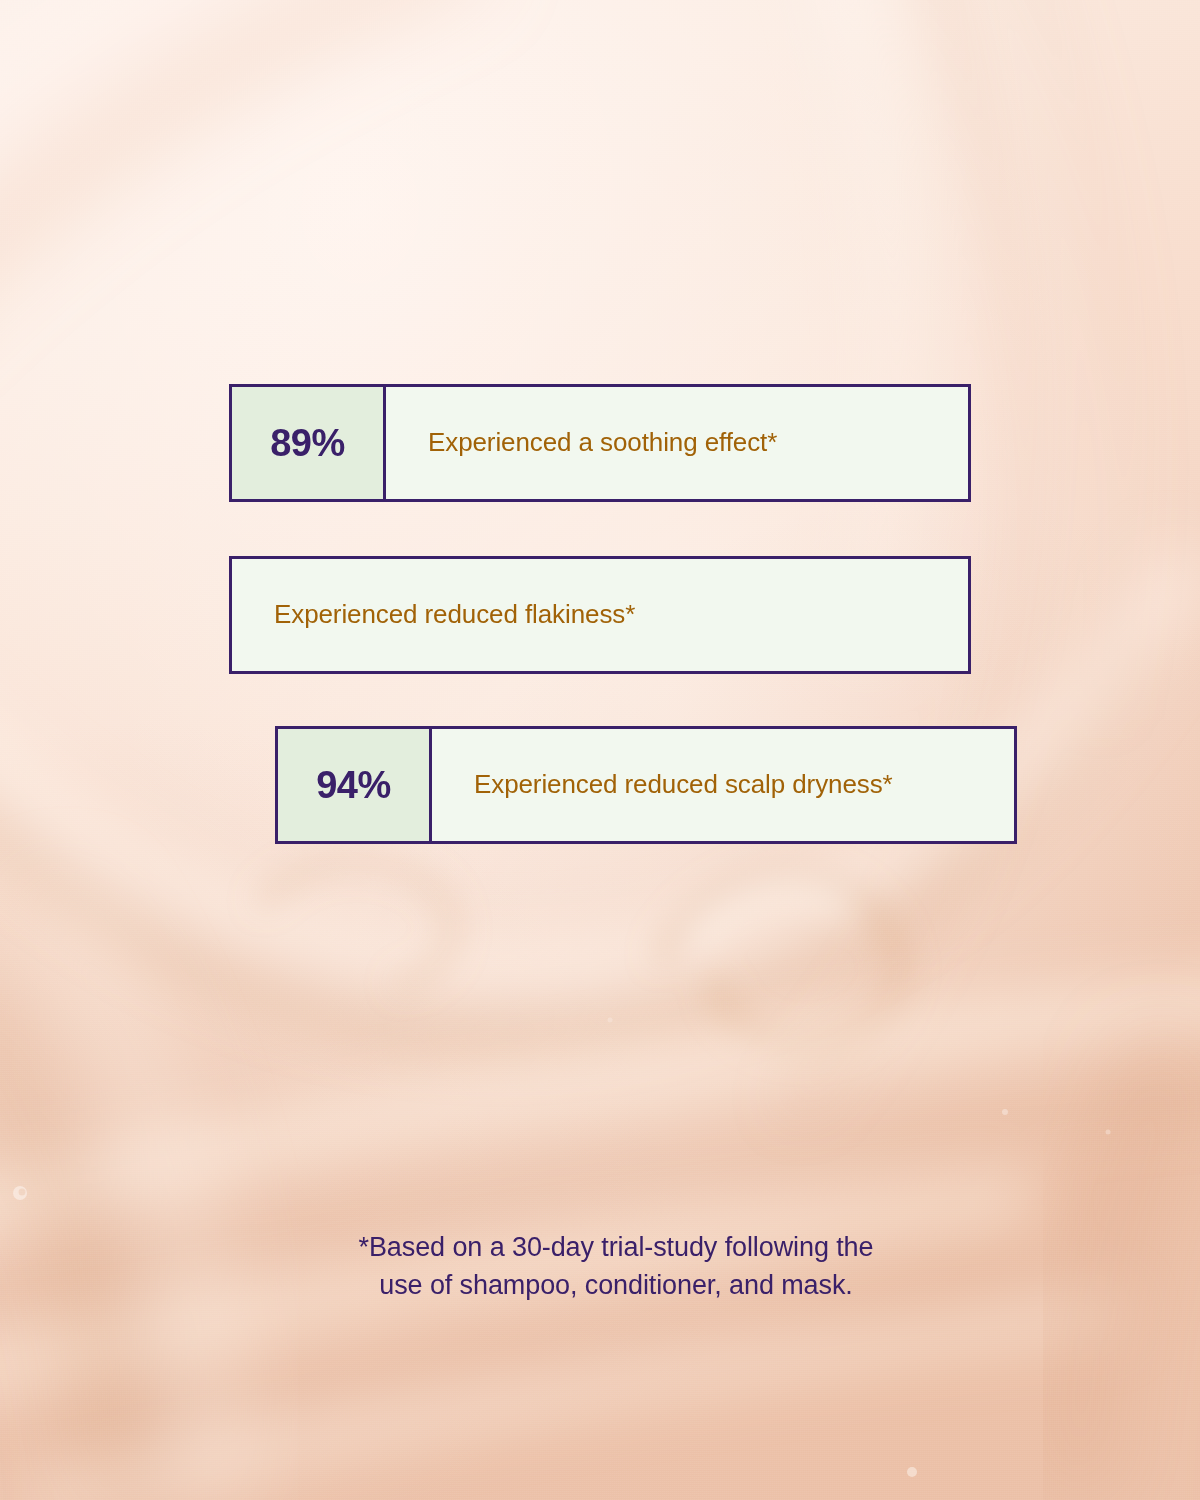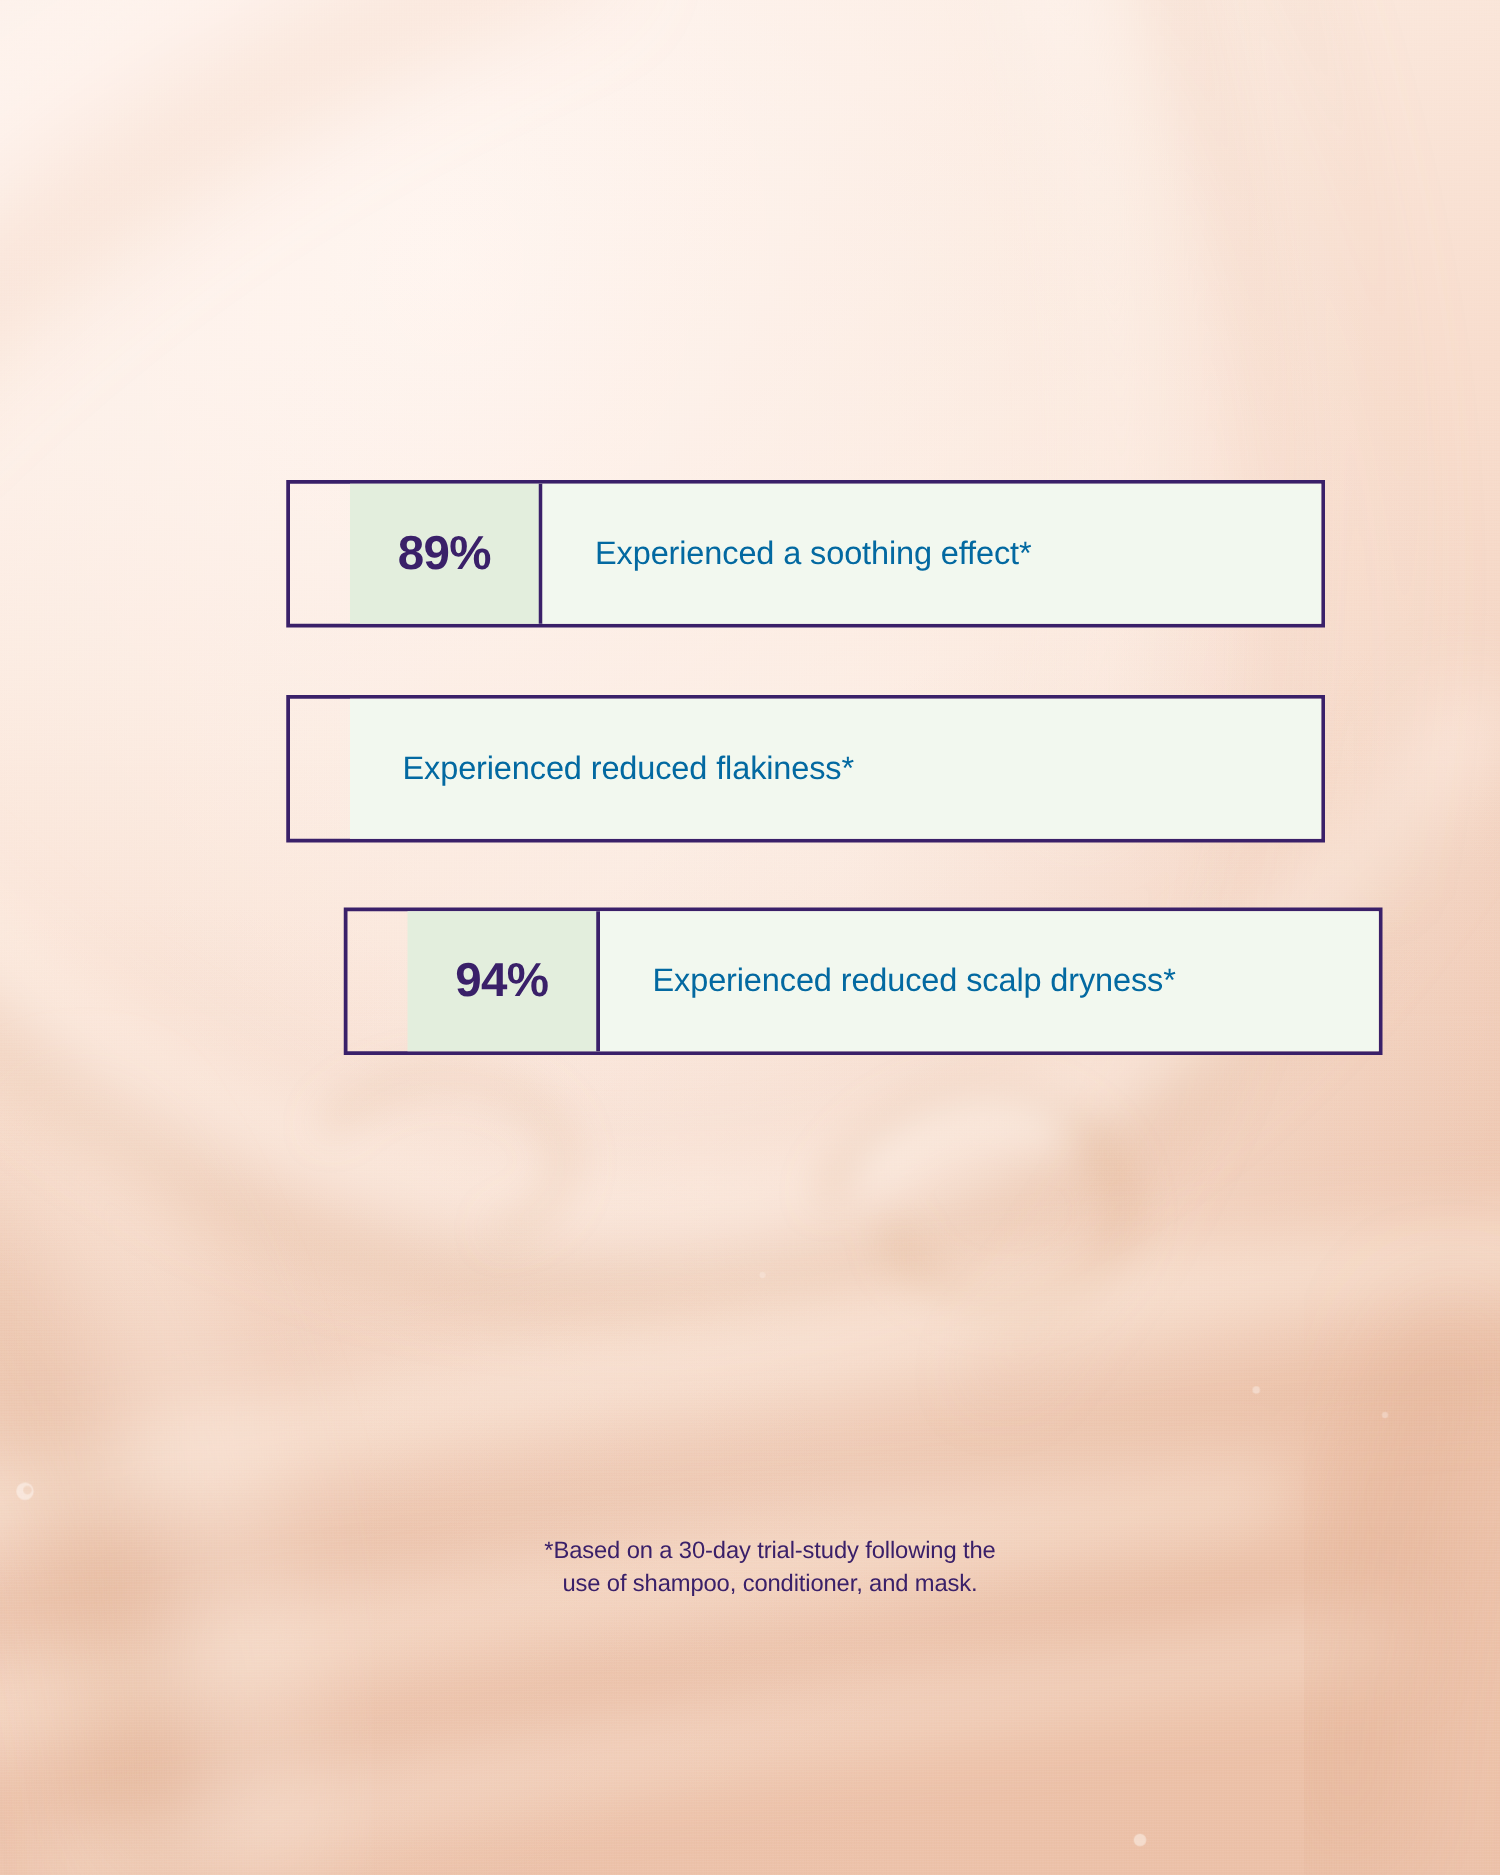--- a/index.html
+++ b/index.html
@@ -43,26 +43,25 @@
   
   #content {
     position: absolute;
     inset: 0;
     z-index: 5;
   }
 
   .stat-row {
     position: absolute;
     left: 229px;
-    width: 831px;
+    width: 742px;
     height: 118px;
     border: 3px solid #3a2069;
     display: flex;
     align-items: stretch;
-    padding-left: 48px;
   }
 
   .stat-row.r1 { top: 384px; }
   .stat-row.r2 { top: 556px; }
   .stat-row.r3 { top: 726px; margin-left: 46px; }
 
   .stat-pct-cell {
     width: 154px;
     flex: 0 0 154px;
     background: #e3eedd;
@@ -84,34 +83,34 @@
     flex: 1 1 auto;
     background: #f2f8ef;
     display: flex;
     align-items: center;
     padding-left: 42px;
   }
 
   .stat-label {
     font-size: 26px;
     font-weight: 400;
-    color: #0369a1;
+    color: #a16207;
     letter-spacing: -0.1px;
     line-height: 1.2;
   }
 
   
   #footnote {
     position: absolute;
     left: 0;
     right: 0;
     top: 1228px;
     text-align: center;
     color: #3a2069;
-    font-size: 19px;
+    font-size: 27px;
     line-height: 1.42;
     letter-spacing: -0.1px;
     padding-left: 32px;
   }
   #footnote .fn-line { display:block; }
 </style>
 </head>
 <body>
 
 <div id="bg-layer">

